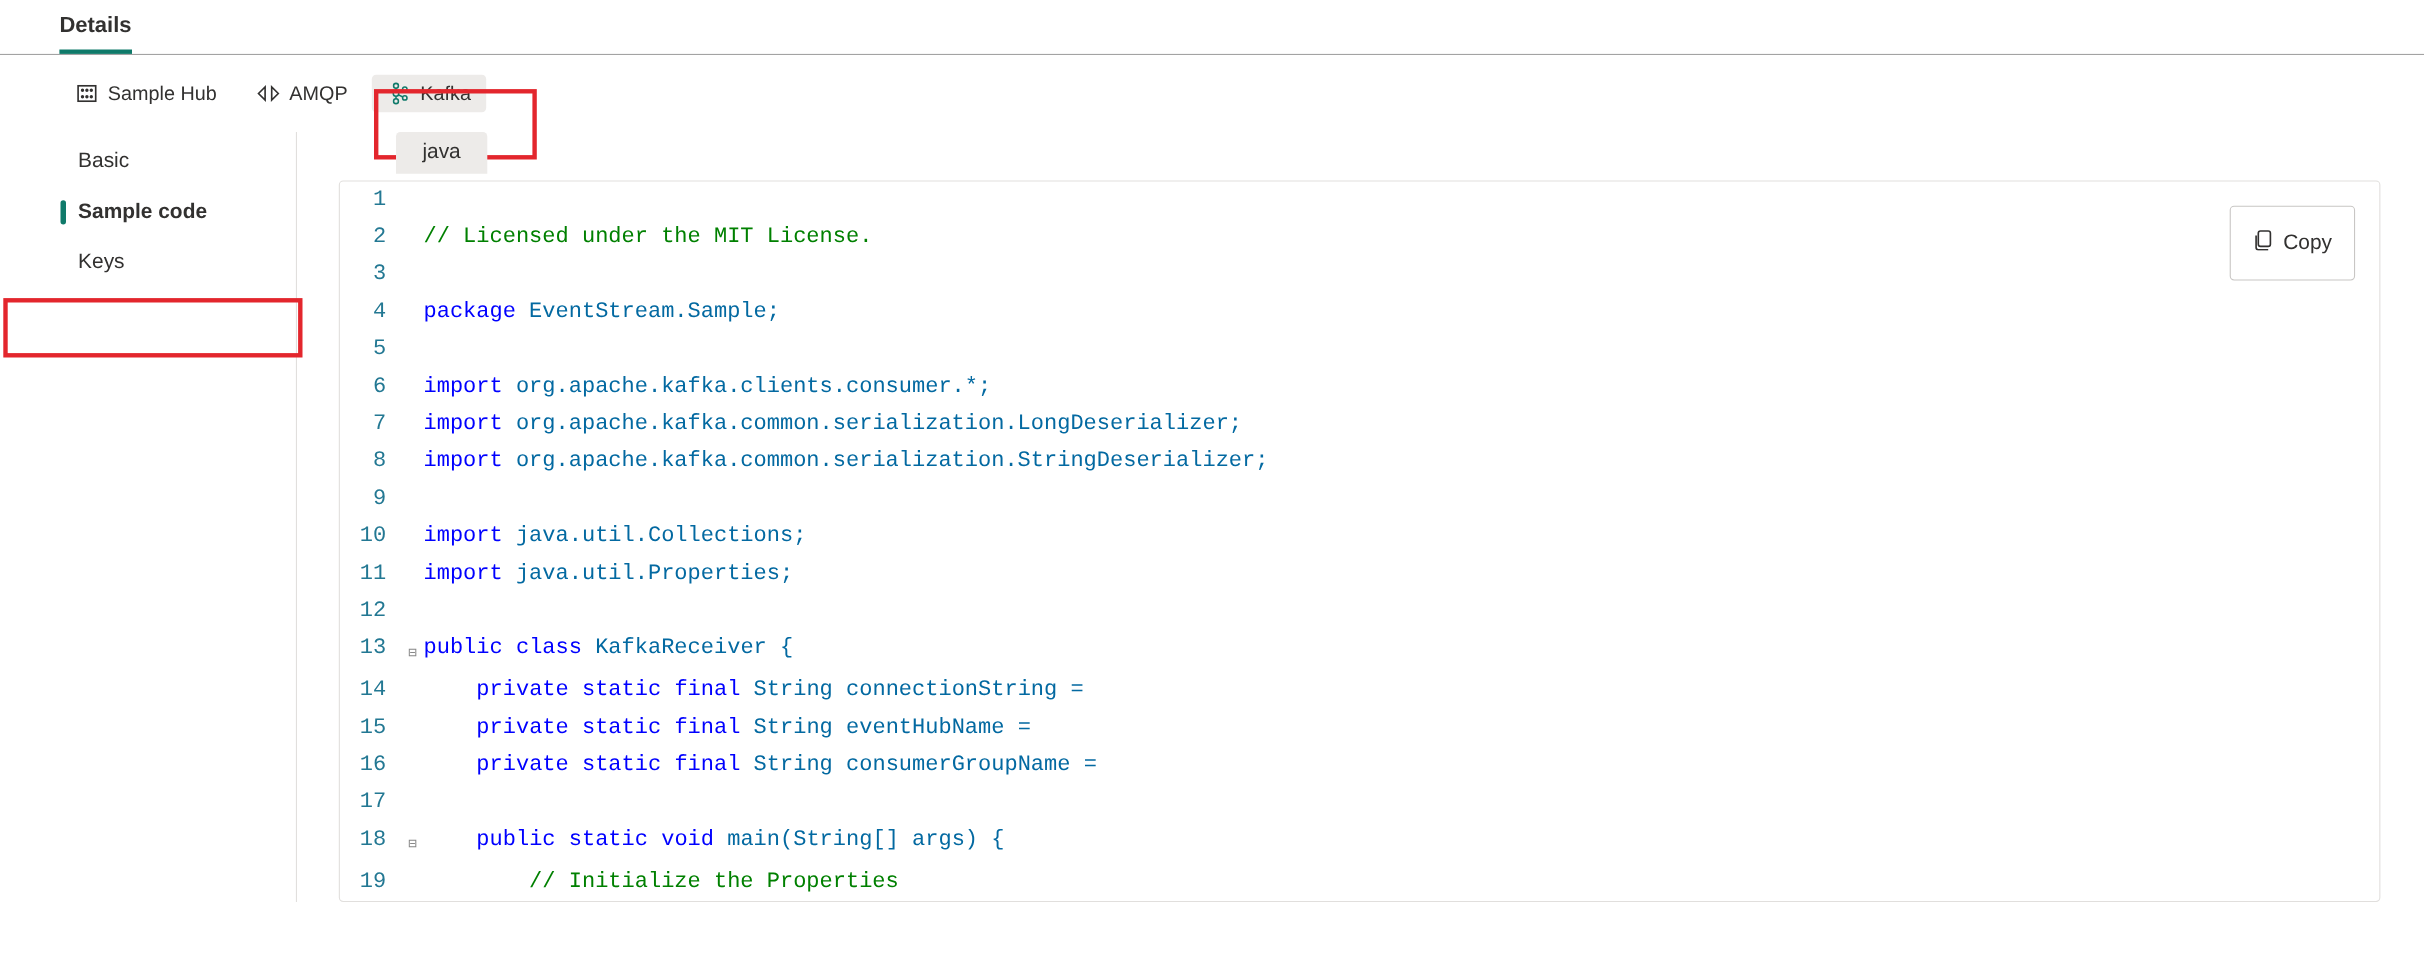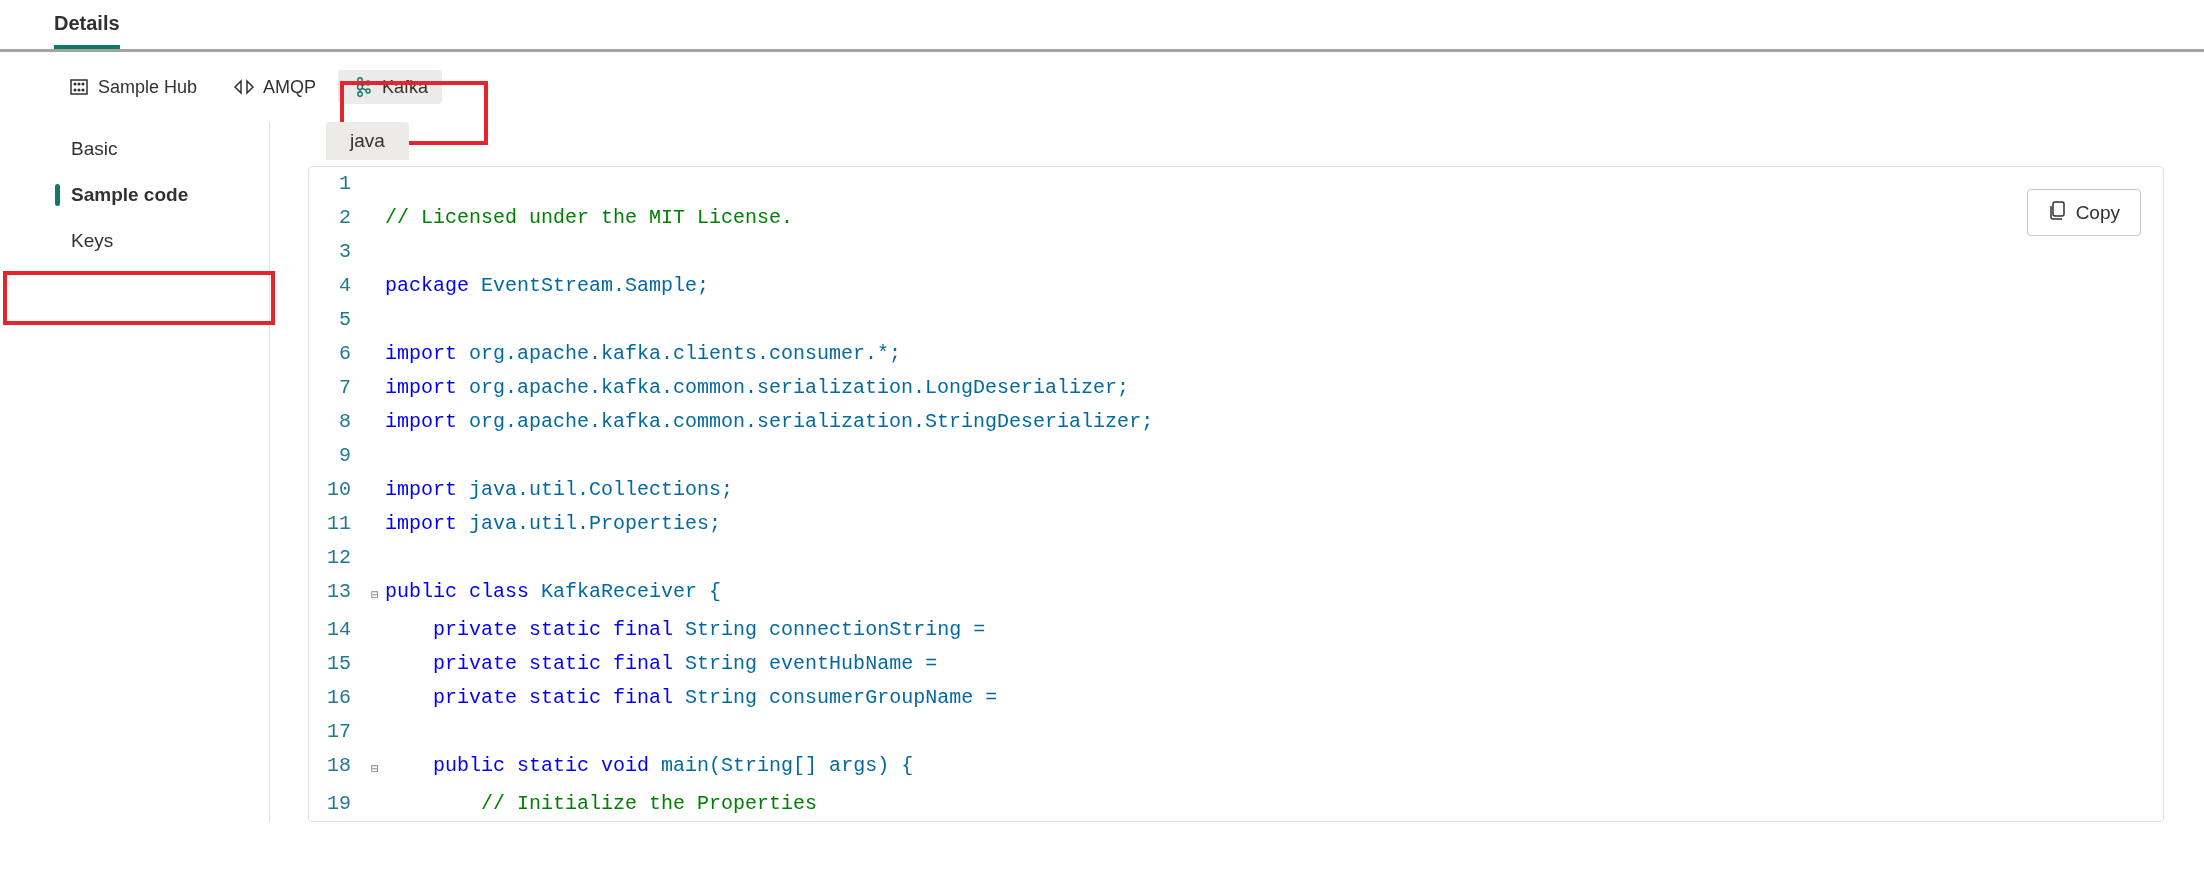--- a/index.html
+++ b/index.html
@@ -8,21 +8,21 @@
     background: #fff;
     color: #323130;
     font-size: 14px;
     width: 2204px;
     height: 876px;
     overflow: hidden;
   }
 
   .header-bar {
     padding: 12px 0 0 54px;
-    border-bottom: 3px solid #a3a3a3;
+    border-bottom: 1px solid #a3a3a3;
   }
   .header-title {
     font-size: 20px;
     font-weight: 600;
     color: #323130;
     display: inline-block;
     padding-bottom: 10px;
     border-bottom: 4px solid #0f7a6a;
   }
 
@@ -110,21 +110,21 @@
   }
 
   .lang-chip {
     display: inline-block;
     background: #edebe9;
     padding: 8px 24px;
     font-size: 19px;
     color: #323130;
     border-radius: 4px 4px 0 0;
     margin-bottom: 6px;
-    margin-left: 18px;
+    margin-left: 52px;
   }
 
   .code-box {
     border: 1px solid #e1dfdd;
     border-radius: 4px;
     background: #fff;
     position: relative;
     font-family: "Consolas", "Courier New", monospace;
     font-size: 20px;
     line-height: 34px;
@@ -132,21 +132,21 @@
     margin-right: 40px;
   }
 
   .copy-btn {
     position: absolute;
     right: 22px;
     top: 22px;
     background: #fff;
     border: 1px solid #c8c6c4;
     border-radius: 4px;
-    padding: 10px 20px;
+    padding: 20px 20px;
     font-size: 19px;
     display: inline-flex;
     align-items: center;
     gap: 10px;
     cursor: pointer;
     color: #323130;
   }
 
   .code-line {
     display: flex;

